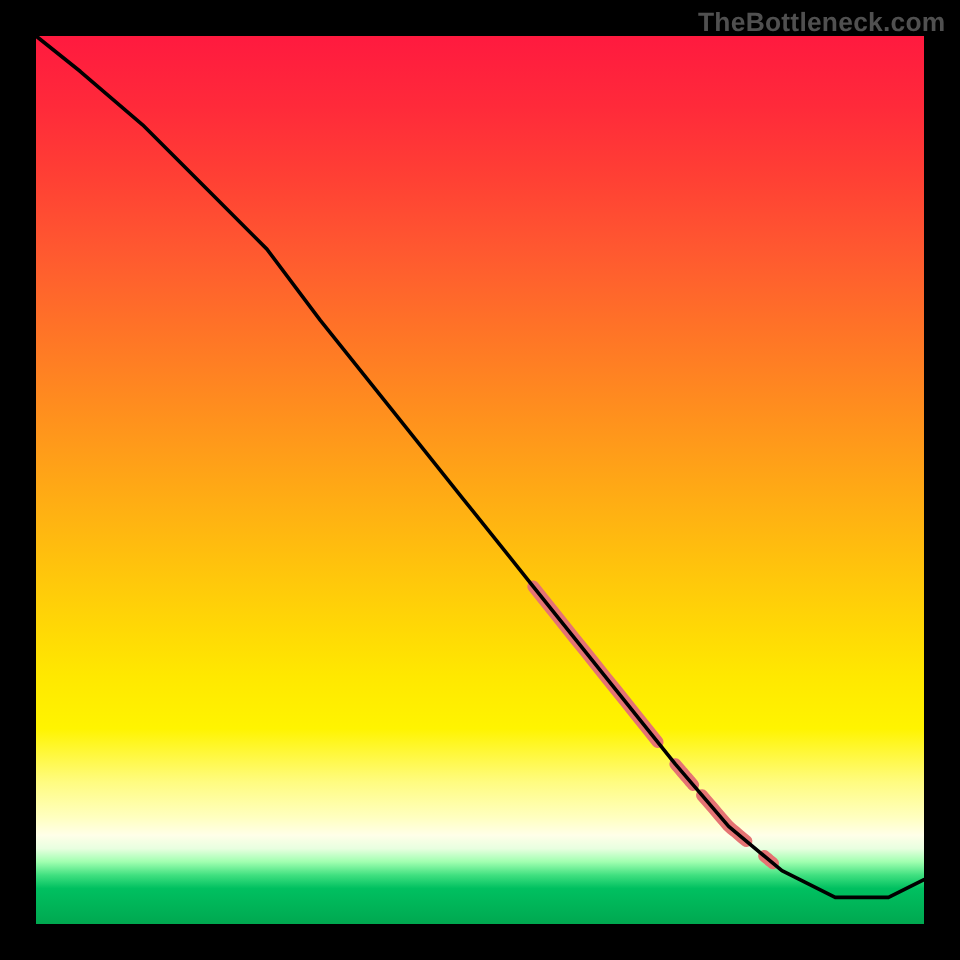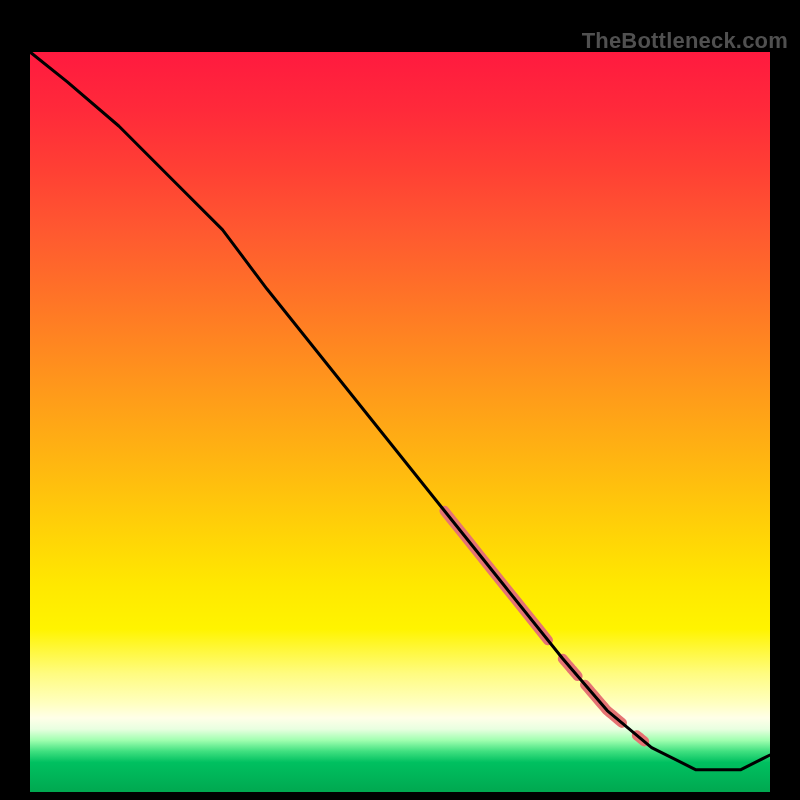--- a/index.html
+++ b/index.html
@@ -2,21 +2,20 @@
 <html><head>
 <meta charset="utf-8">
 <style>
   * { margin: 0; padding: 0; box-sizing: border-box; }
   body { width: 800px; height: 800px; overflow: hidden; background: #000; }
   .chart-container {
     position: relative;
     width: 800px;
     height: 704px;
     background: #000;
-    margin-top: 22px;
   }
   .plot-area {
     position: absolute;
     left: 30px;
     top: 30px;
     width: 740px;
     height: 740px;
     background: linear-gradient(to bottom,
       #ff1a3f 0%,
       #ff2a3a 8%,

